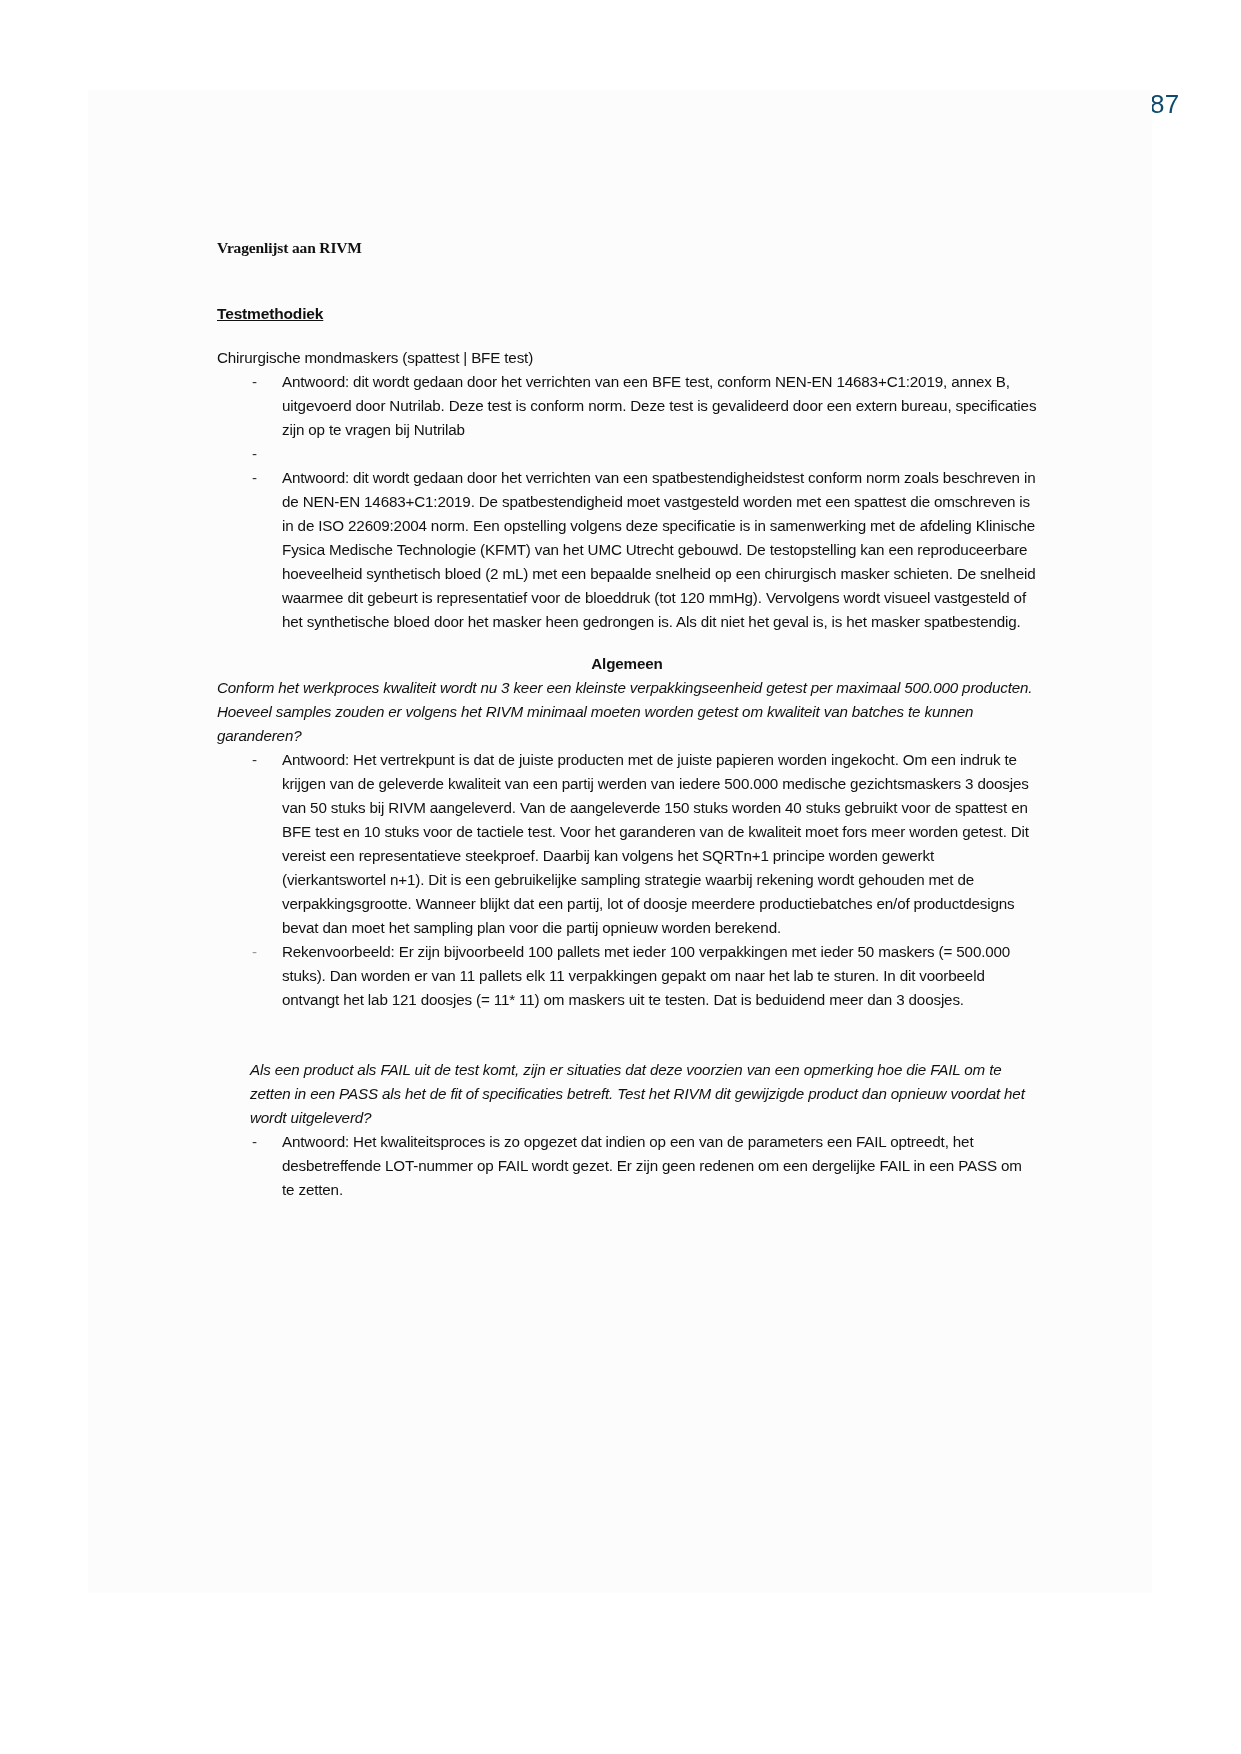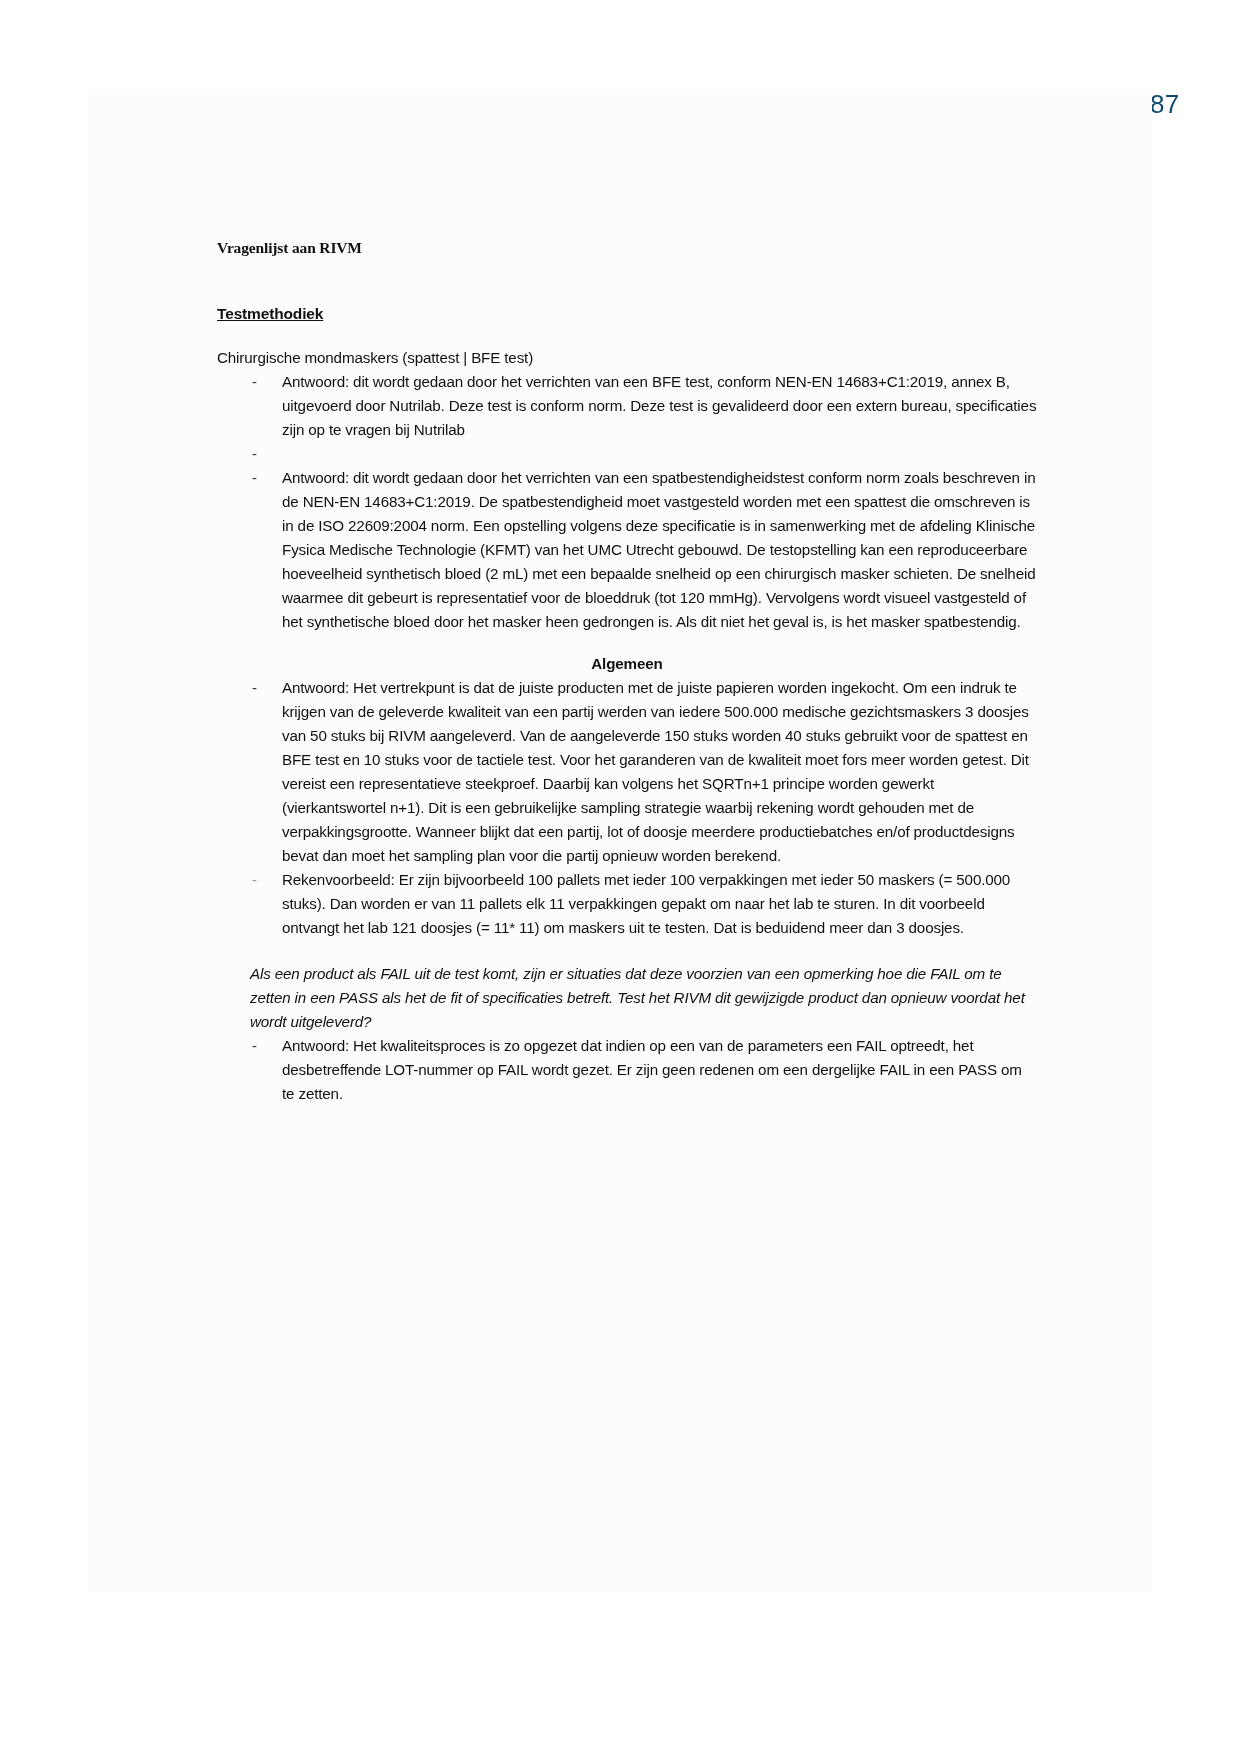--- a/index.html
+++ b/index.html
@@ -62,20 +62,21 @@
     .subsection.bold {
       font-weight: bold;
       text-align: center;
     }
     .question {
       font-style: italic;
       margin: 0;
     }
     .question.indented {
       padding-left: 33px;
+      margin-top: 24px;
     }
     ul.answers {
       list-style: none;
       margin: 0;
       padding: 0;
     }
     ul.answers li {
       position: relative;
       padding-left: 65px;
       margin: 0;
@@ -127,20 +128,21 @@
     <li>
       <span class="dash">-</span>
       <span>Antwoord: dit wordt gedaan door het verrichten van een spatbestendigheidstest conform norm zoals beschreven in de NEN-EN 14683+C1:2019. De spatbestendigheid moet vastgesteld worden met een spattest die omschreven is in de ISO 22609:2004 norm. Een opstelling volgens deze specificatie is in samenwerking met de afdeling Klinische Fysica Medische Technologie (KFMT) van het UMC Utrecht gebouwd. De testopstelling kan een reproduceerbare hoeveelheid synthetisch bloed (2 mL) met een bepaalde snelheid op een chirurgisch masker schieten. De snelheid waarmee dit gebeurt is representatief voor de bloeddruk (tot 120 mmHg). Vervolgens wordt visueel vastgesteld of het synthetische bloed door het masker heen gedrongen is. Als dit niet het geval is, is het masker spatbestendig.</span>
     </li>
   </ul>
 
   <div class="gap-s" style="height:18px"></div>
 
   <p class="subsection bold">Algemeen</p>
 
+  <p class="question">Conform het werkproces kwaliteit wordt nu 3 keer een kleinste verpakkingseenheid getest per maximaal 500.000 producten. Hoeveel samples zouden er volgens het RIVM minimaal moeten worden getest om kwaliteit van batches te kunnen garanderen?</p>
   <ul class="answers">
     <li>
       <span class="dash">-</span>
       <span>Antwoord: Het vertrekpunt is dat de juiste producten met de juiste papieren worden ingekocht. Om een indruk te krijgen van de geleverde kwaliteit van een partij werden van iedere 500.000 medische gezichtsmaskers 3 doosjes van 50 stuks bij RIVM aangeleverd. Van de aangeleverde 150 stuks worden 40 stuks gebruikt voor de spattest en BFE test en 10 stuks voor de tactiele test. Voor het garanderen van de kwaliteit moet fors meer worden getest. Dit vereist een representatieve steekproef. Daarbij kan volgens het SQRTn+1 principe worden gewerkt (vierkantswortel n+1). Dit is een gebruikelijke sampling strategie waarbij rekening wordt gehouden met de verpakkingsgrootte. Wanneer blijkt dat een partij, lot of doosje meerdere productiebatches en/of productdesigns bevat dan moet het sampling plan voor die partij opnieuw worden berekend.</span>
     </li>
     <li class="faint">
       <span class="dash">-</span>
       <span>Rekenvoorbeeld: Er zijn bijvoorbeeld 100 pallets met ieder 100 verpakkingen met ieder 50 maskers (= 500.000 stuks). Dan worden er van 11 pallets elk 11 verpakkingen gepakt om naar het lab te sturen. In dit voorbeeld ontvangt het lab 121 doosjes (= 11* 11) om maskers uit te testen. Dat is beduidend meer dan 3 doosjes.</span>
     </li>
   </ul>

